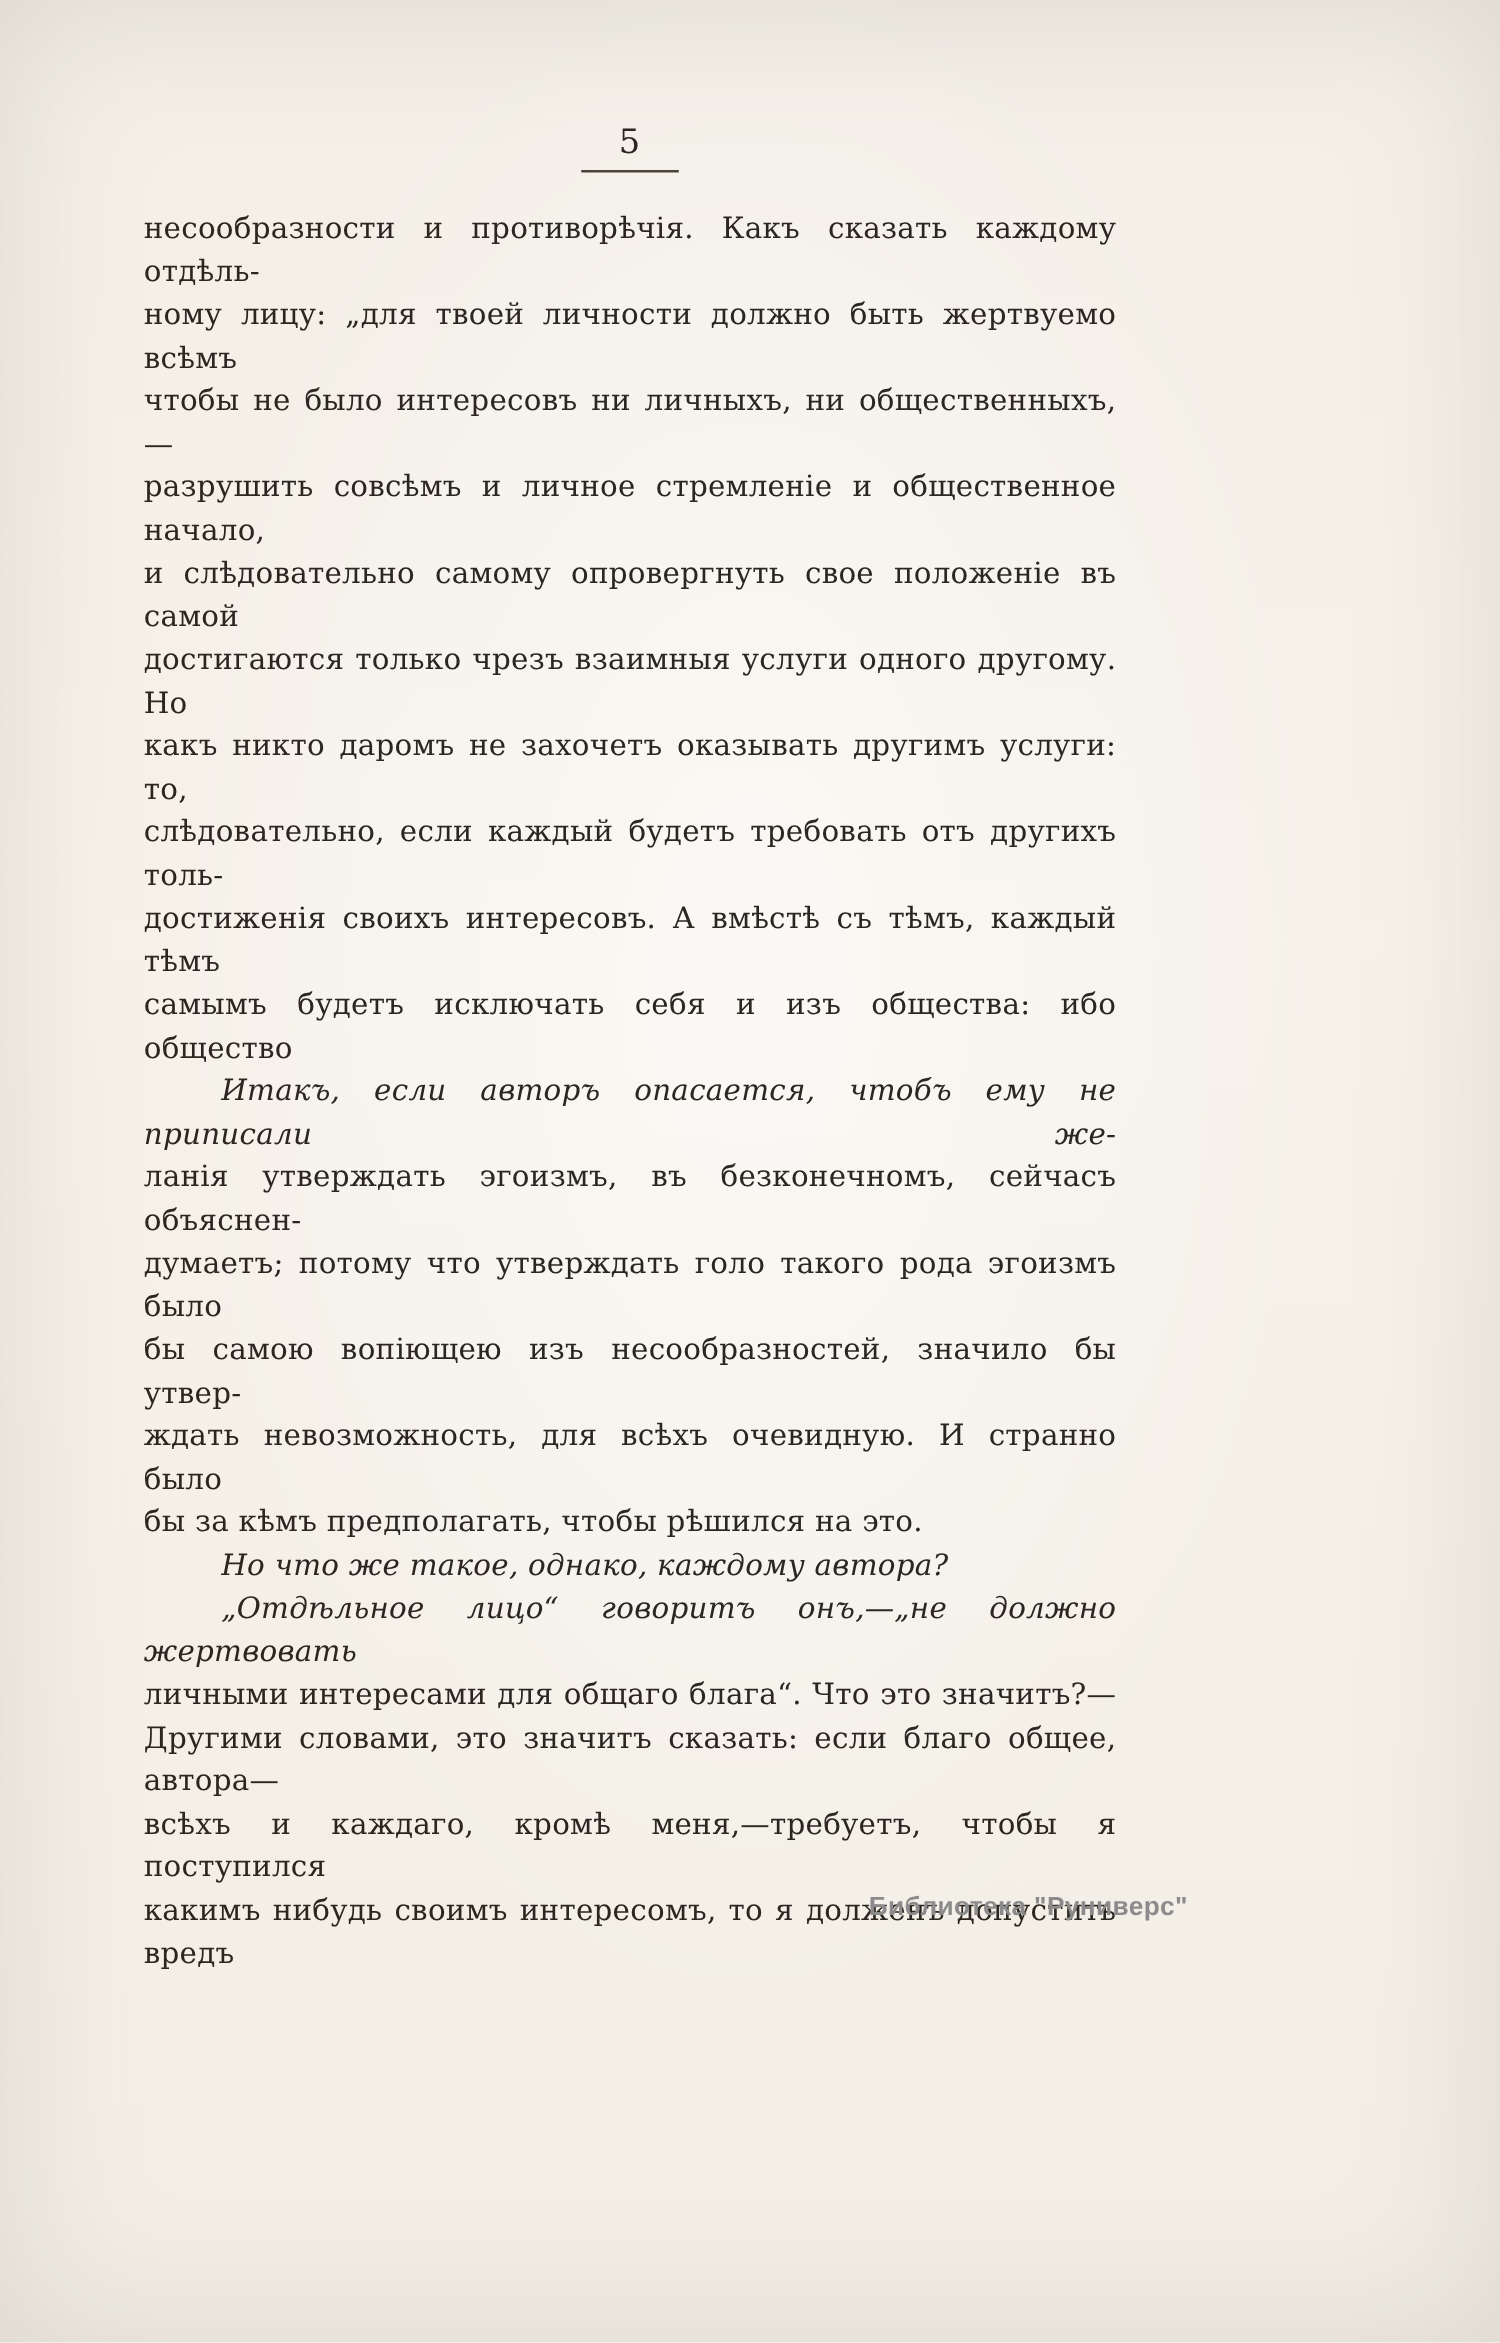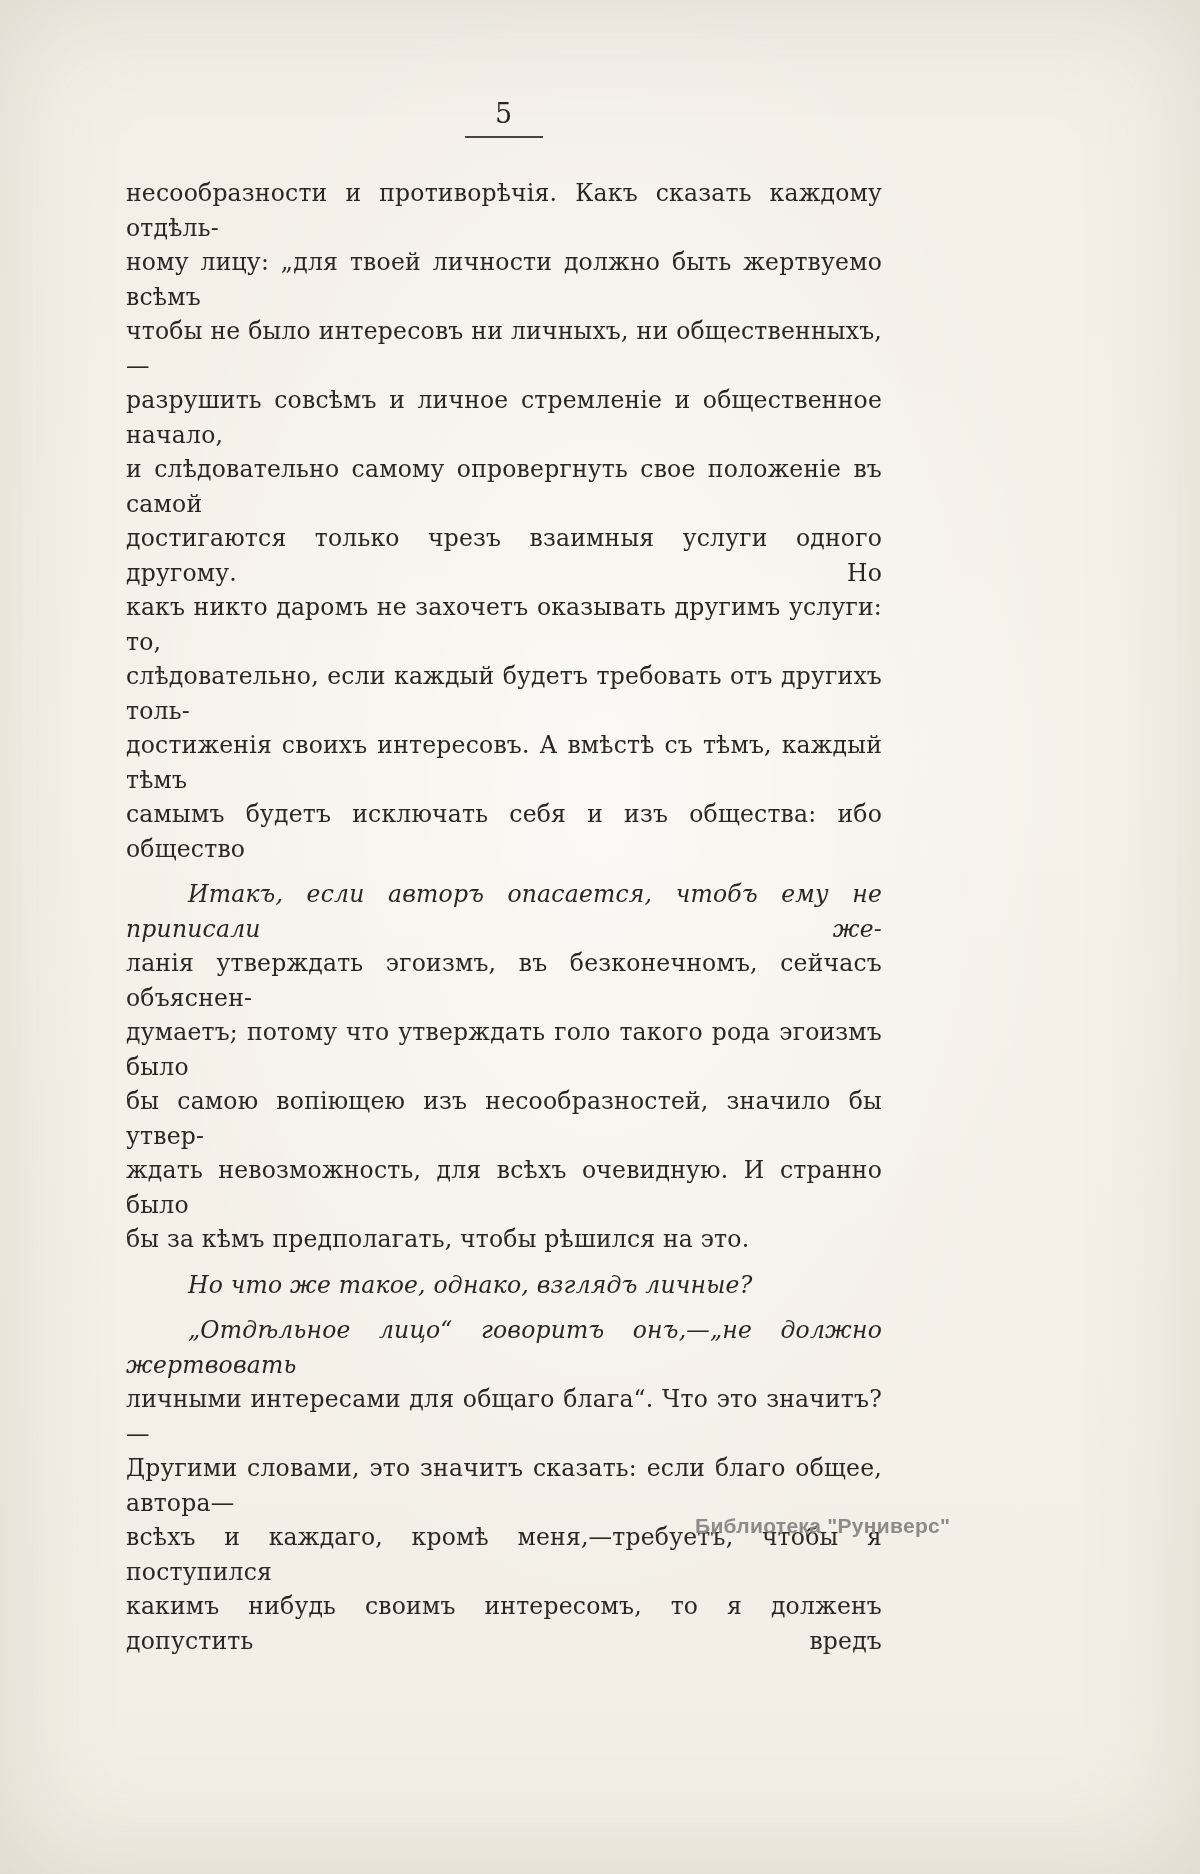--- a/index.html
+++ b/index.html
@@ -48,21 +48,21 @@
   }
   .text-block {
     position: absolute;
     top: 165px;
     left: 115px;
     width: 778px;
     font-size: 23.5px;
     line-height: 34.5px;
     letter-spacing: 0.2px;
   }
-  .paragraph { margin: 11px; }
+  .paragraph { margin: 0; }
   .line {
     text-align: justify;
     text-align-last: justify;
     overflow: hidden;
     white-space: normal;
   }
   .line.last {
     text-align-last: left;
   }
   .line.indent {
@@ -105,21 +105,21 @@
       </div>
       <div class="paragraph">
         <div class="line indent">Итакъ, если авторъ опасается, чтобъ ему не приписали же-</div>
         <div class="line">ланія утверждать эгоизмъ, въ безконечномъ, сейчасъ объяснен-</div>
         <div class="line">думаетъ; потому что утверждать голо такого рода эгоизмъ было</div>
         <div class="line">бы самою вопіющею изъ несообразностей, значило бы утвер-</div>
         <div class="line">ждать невозможность, для всѣхъ очевидную. И странно было</div>
         <div class="line last">бы за кѣмъ предполагать, чтобы рѣшился на это.</div>
       </div>
       <div class="paragraph">
-        <div class="line last indent">Но что же такое, однако, взглядъ личные?</div>
+        <div class="line last indent">Но что же такое, однако, каждому автора?</div>
       </div>
       <div class="paragraph">
         <div class="line indent">„Отдѣльное лицо“ говоритъ онъ,—„не должно жертвовать</div>
         <div class="line">личными интересами для общаго блага“. Что это значитъ?—</div>
         <div class="line">Другими словами, это значитъ сказать: если благо общее, автора—</div>
         <div class="line">всѣхъ и каждаго, кромѣ меня,—требуетъ, чтобы я поступился</div>
         <div class="line">какимъ нибудь своимъ интересомъ, то я долженъ допустить вредъ</div>
       </div>
     </div>
 

